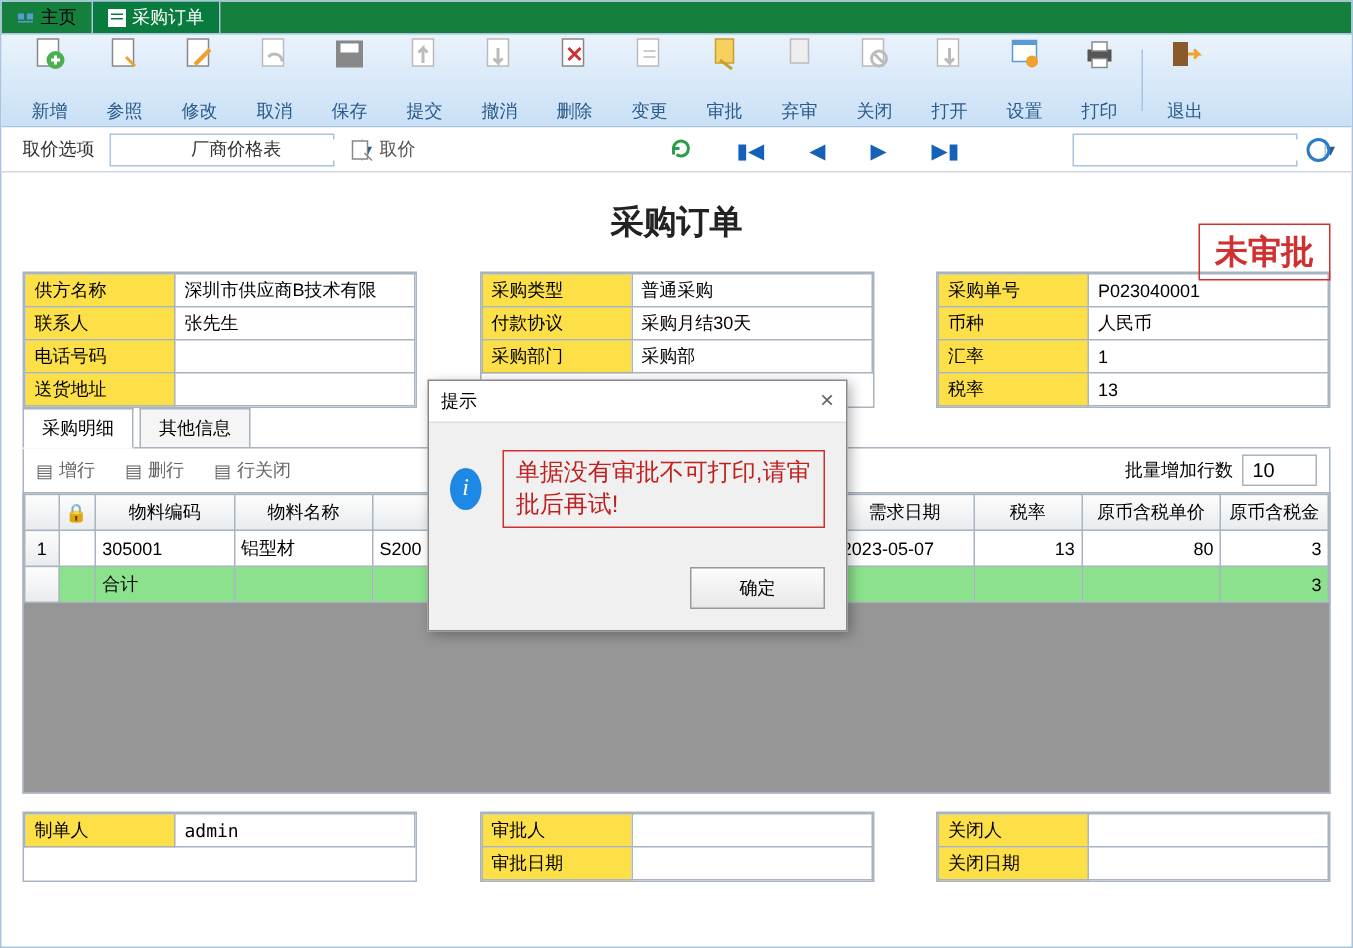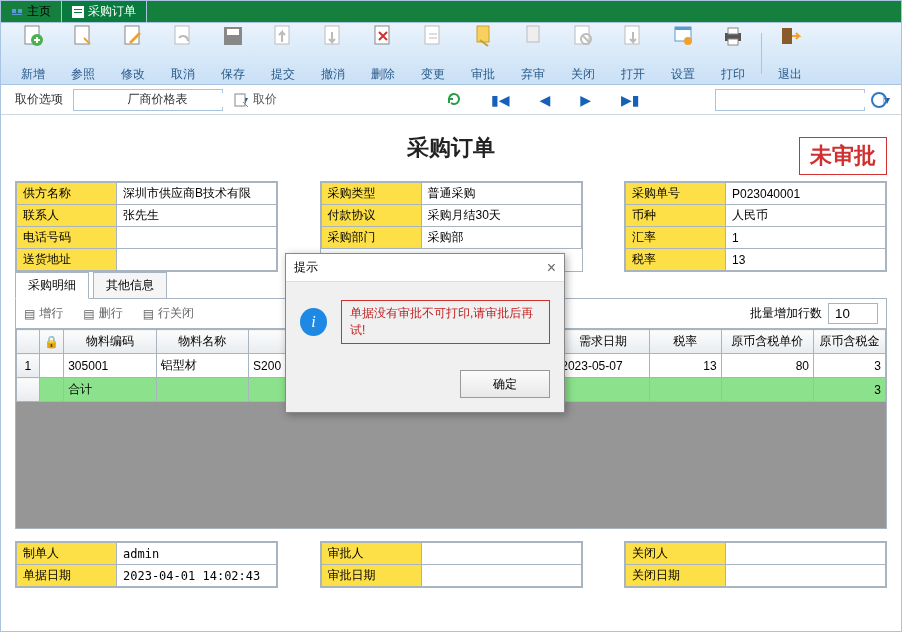--- a/index.html
+++ b/index.html
@@ -17,21 +17,21 @@
 .filterbar .combo { display: flex; align-items: center; border: 1px solid #a8c4e0; height: 22px; width: 150px; background: #fff; }
 .filterbar .combo input { border: none; outline: none; flex: 1; padding: 0 6px; font-size: 12px; text-align: center; color: #333; }
 .filterbar .combo .dd { width: 18px; text-align: center; border-left: 1px solid #a8c4e0; color: #2a5a8a; cursor: pointer; }
 .filterbar .navicons { display: flex; gap: 30px; margin-left: 160px; }
 .filterbar .navicons span { color: #1560b8; cursor: pointer; font-size: 14px; }
 .filterbar .searchbox { margin-left: auto; display: flex; align-items: center; }
 .filterbar .searchbox .combo { width: 150px; }
 .searchcircle { width: 16px; height: 16px; border: 2px solid #2a7ac8; border-radius: 50%; margin-left: 6px; position: relative; }
 .content { padding: 8px 14px; }
 .doctitle { text-align: center; font-size: 22px; font-weight: bold; color: #222; margin: 10px 0 18px; position: relative; }
-.status-badge { position: absolute; right: 0; top: 4px; border: 1px solid #d03030; color: #d03030; padding: 3px 10px; }
+.status-badge { position: absolute; right: 0; top: 16px; border: 1px solid #d03030; color: #d03030; padding: 3px 10px; }
 .formrow { display: flex; gap: 20px; justify-content: space-between; }
 .formbox { border: 1px solid #a8b4c0; }
 .formbox table { border-collapse: collapse; }
 .formbox td { border: 1px solid #a8b4c0; padding: 2px 6px; height: 20px; font-size: 12px;}
 .formbox td.k { width: 100px; background: #fde047; margin-left: 27px; }
 .formbox td.v { width: 160px; background: #fff; }
 .subtabs { margin-top: 0; display: flex; border-bottom: 1px solid #a8b4c0; }
 .subtab { padding: 4px 12px; border: 1px solid #a8b4c0; border-bottom: none; margin-right: 4px; cursor: pointer; background: #f5f5f5; }
 .subtab.active { background: #fff; border-bottom: 1px solid #fff; margin-bottom: -1px; }
 .gridtools { border: 1px solid #a8b4c0; border-top: none; padding: 4px 8px; display: flex; align-items: center; gap: 20px; }
@@ -45,21 +45,21 @@
 .datagrid tr.data td { background: #fff; }
 .datagrid tr.total td { background: #8ce28c; }
 .rownum { background: linear-gradient(#fcfcfc,#e8ecef) !important; text-align:center; width: 22px;}
 td.num { text-align: right; }
 .footerforms { display: flex; gap: 8px; justify-content: space-between; margin-top: 12px; }
 .modal { position: absolute; left: 284px; top: 252px; width: 280px; background: #f0f0f0; border: 1px solid #888; box-shadow: 2px 2px 8px rgba(0,0,0,.3); z-index: 10; }
 .modal .titlebar { height: 28px; display: flex; align-items: center; padding: 0 8px; font-size: 12px; background: #fff; border-bottom: 1px solid #ddd; }
 .modal .titlebar .close { margin-left: auto; cursor: pointer; color: #666; font-size: 16px; }
 .modal .body { display: flex; align-items: center; padding: 18px 14px; gap: 14px; }
 .modal .info-icon { width: 28px; height: 28px; border-radius: 50%; background: #1e88e5; color: #fff; display: flex; align-items: center; justify-content: center; font-family: Georgia, serif; font-style: italic; font-size:16px;}
-.modal .msg { border: 1px solid #d03030; color: #c02020; padding: 4px 8px; font-size: 12px; }
+.modal .msg { border: 1px solid #d03030; color: #c02020; padding: 4px 8px; font-size: 16px; }
 .modal .btns { padding: 8px 14px 14px; text-align: right; }
 .modal .btns button { width: 90px; height: 28px; background: linear-gradient(#fcfcfc,#e8e8e8); border: 1px solid #999; cursor: pointer; font-size:12px;}
 .getprice-btn { display: flex; align-items:center; gap:4px; cursor:pointer; color:#555; }
 .lockcol { width:18px; }
 svg { display:block; }
 </style>
 </head>
 <body>
 
 <div class="tabbar">
@@ -408,24 +408,20 @@
   </div>
 
   <div class="footerforms">
     <div class="formbox">
         <table>
       <tbody>
             <tr>
               <td class="k">制单人</td>
               <td class="v" style="font-family:monospace">admin</td>
             </tr>
-      <tr>
-              <td class="k">单据日期</td>
-              <td class="v" style="font-family:monospace">2023-04-01 14:02:43</td>
-            </tr>
     </tbody>
         </table>
       </div>
     <div class="formbox">
         <table>
       <tbody>
             <tr>
               <td class="k">审批人</td>
               <td class="v"></td>
             </tr>

